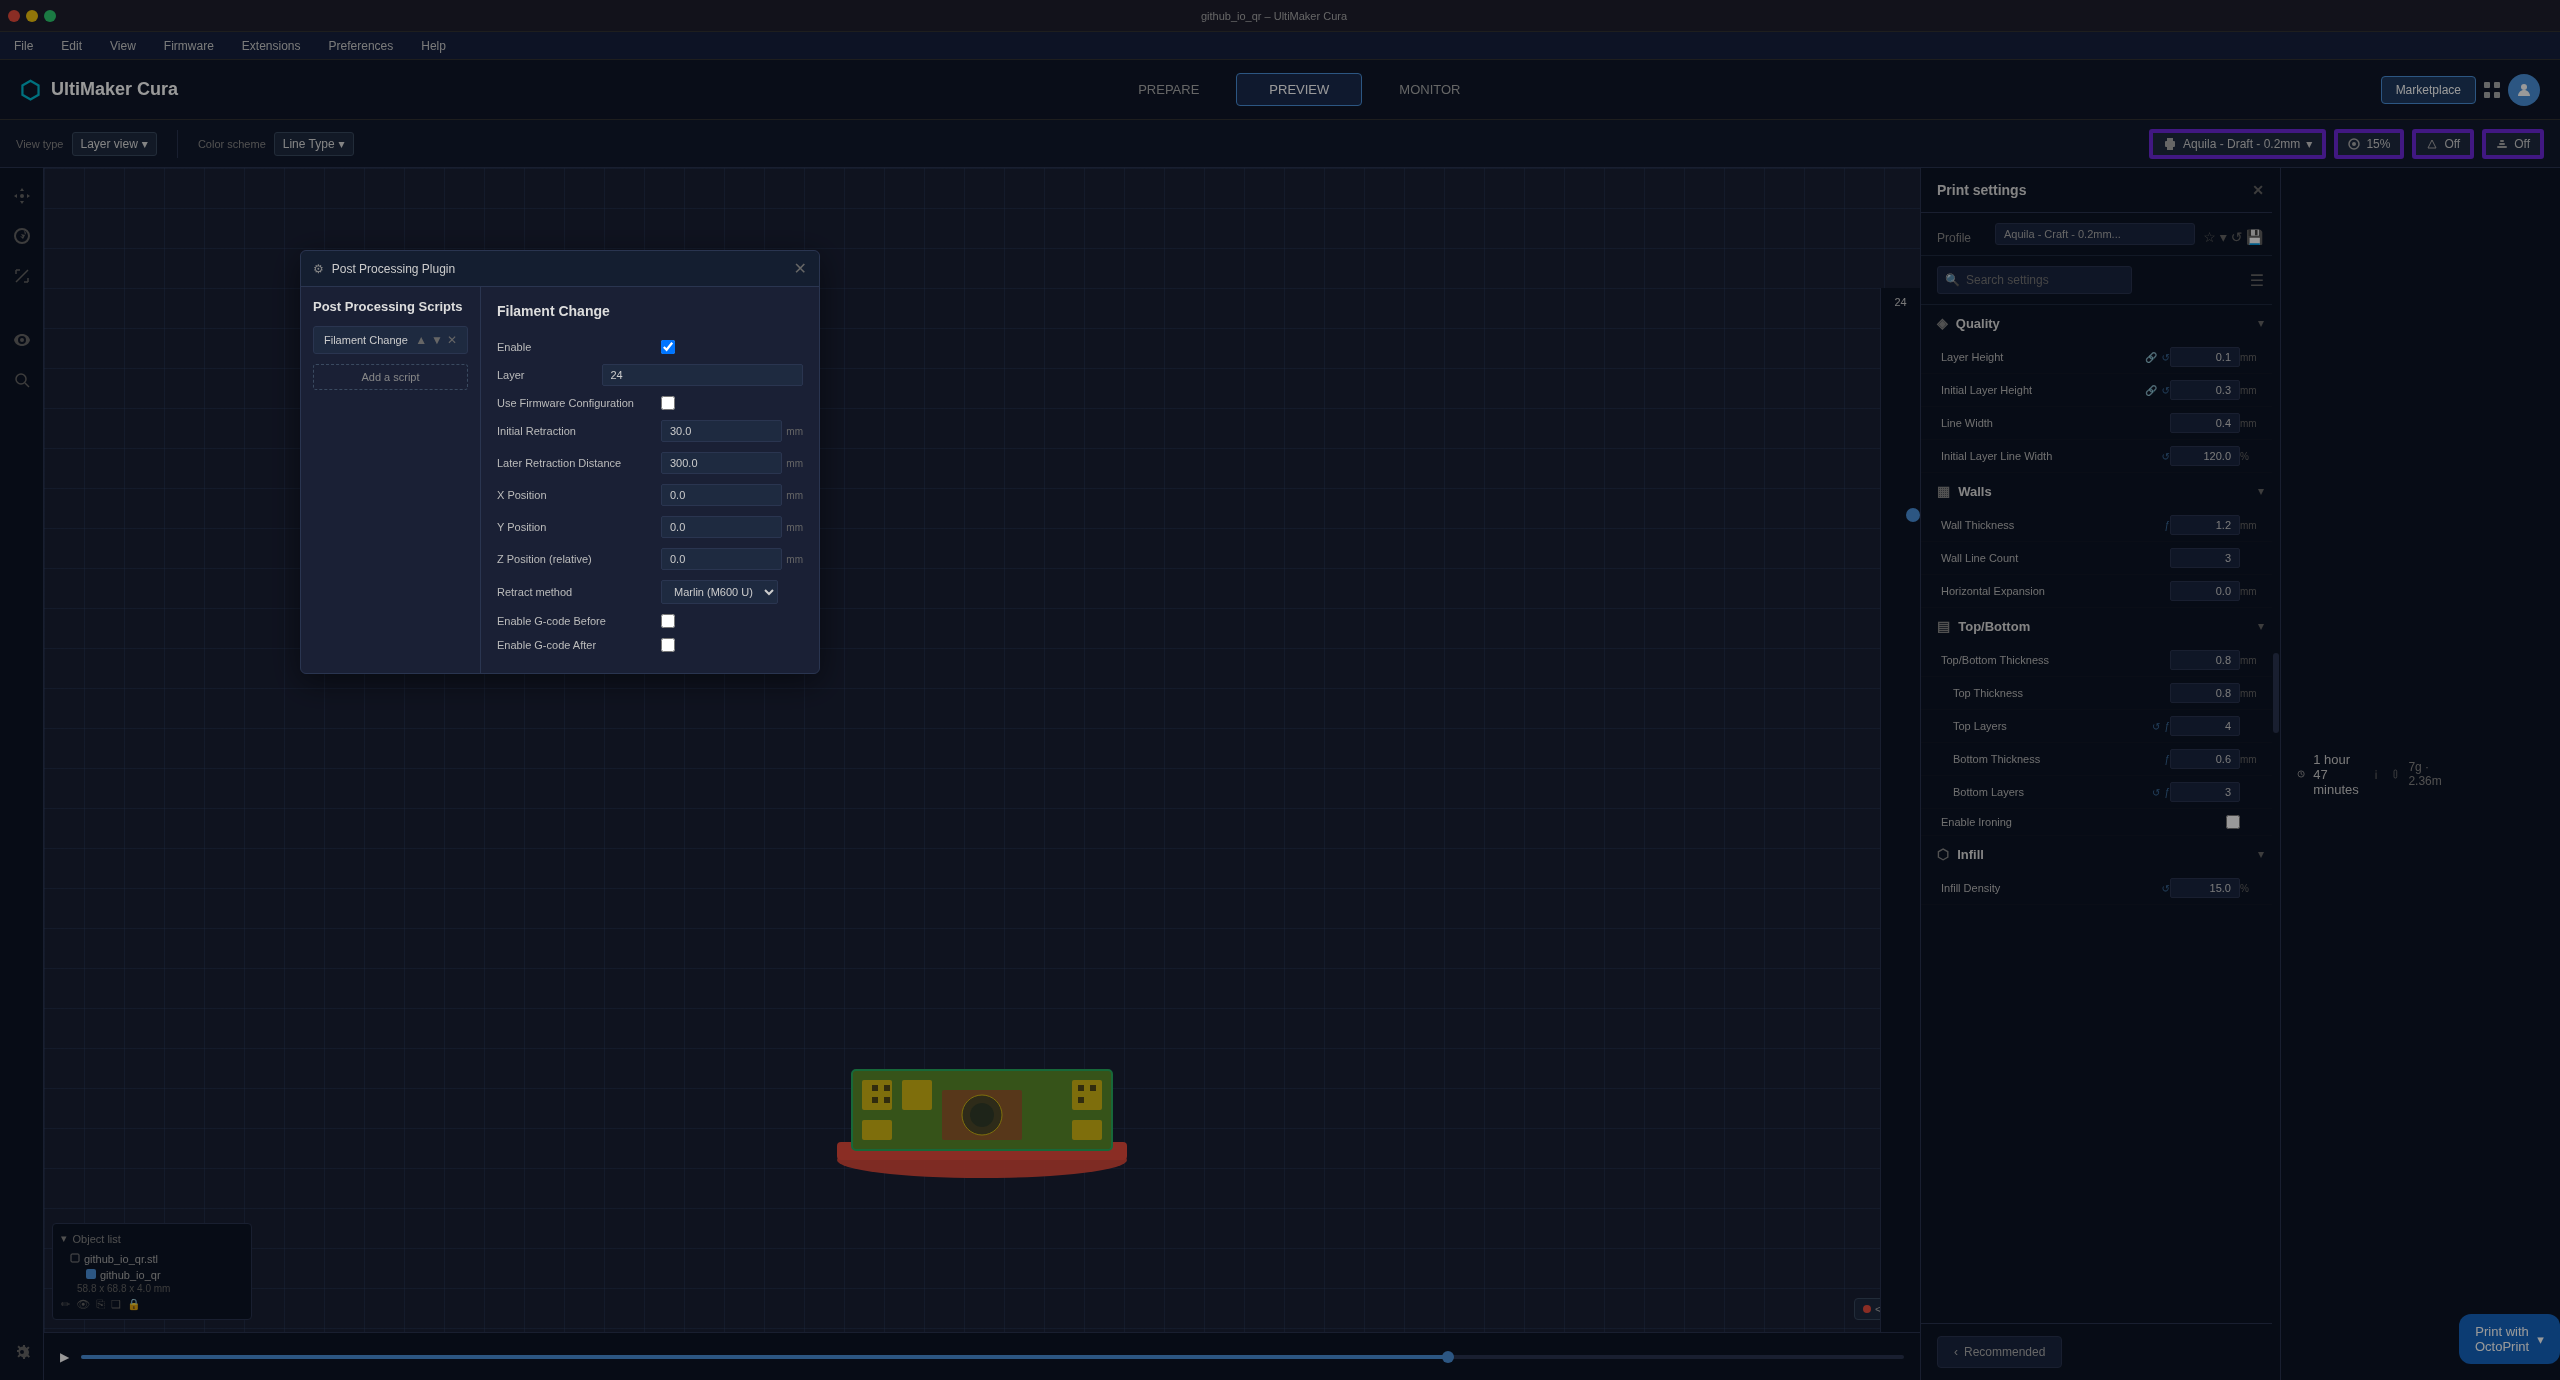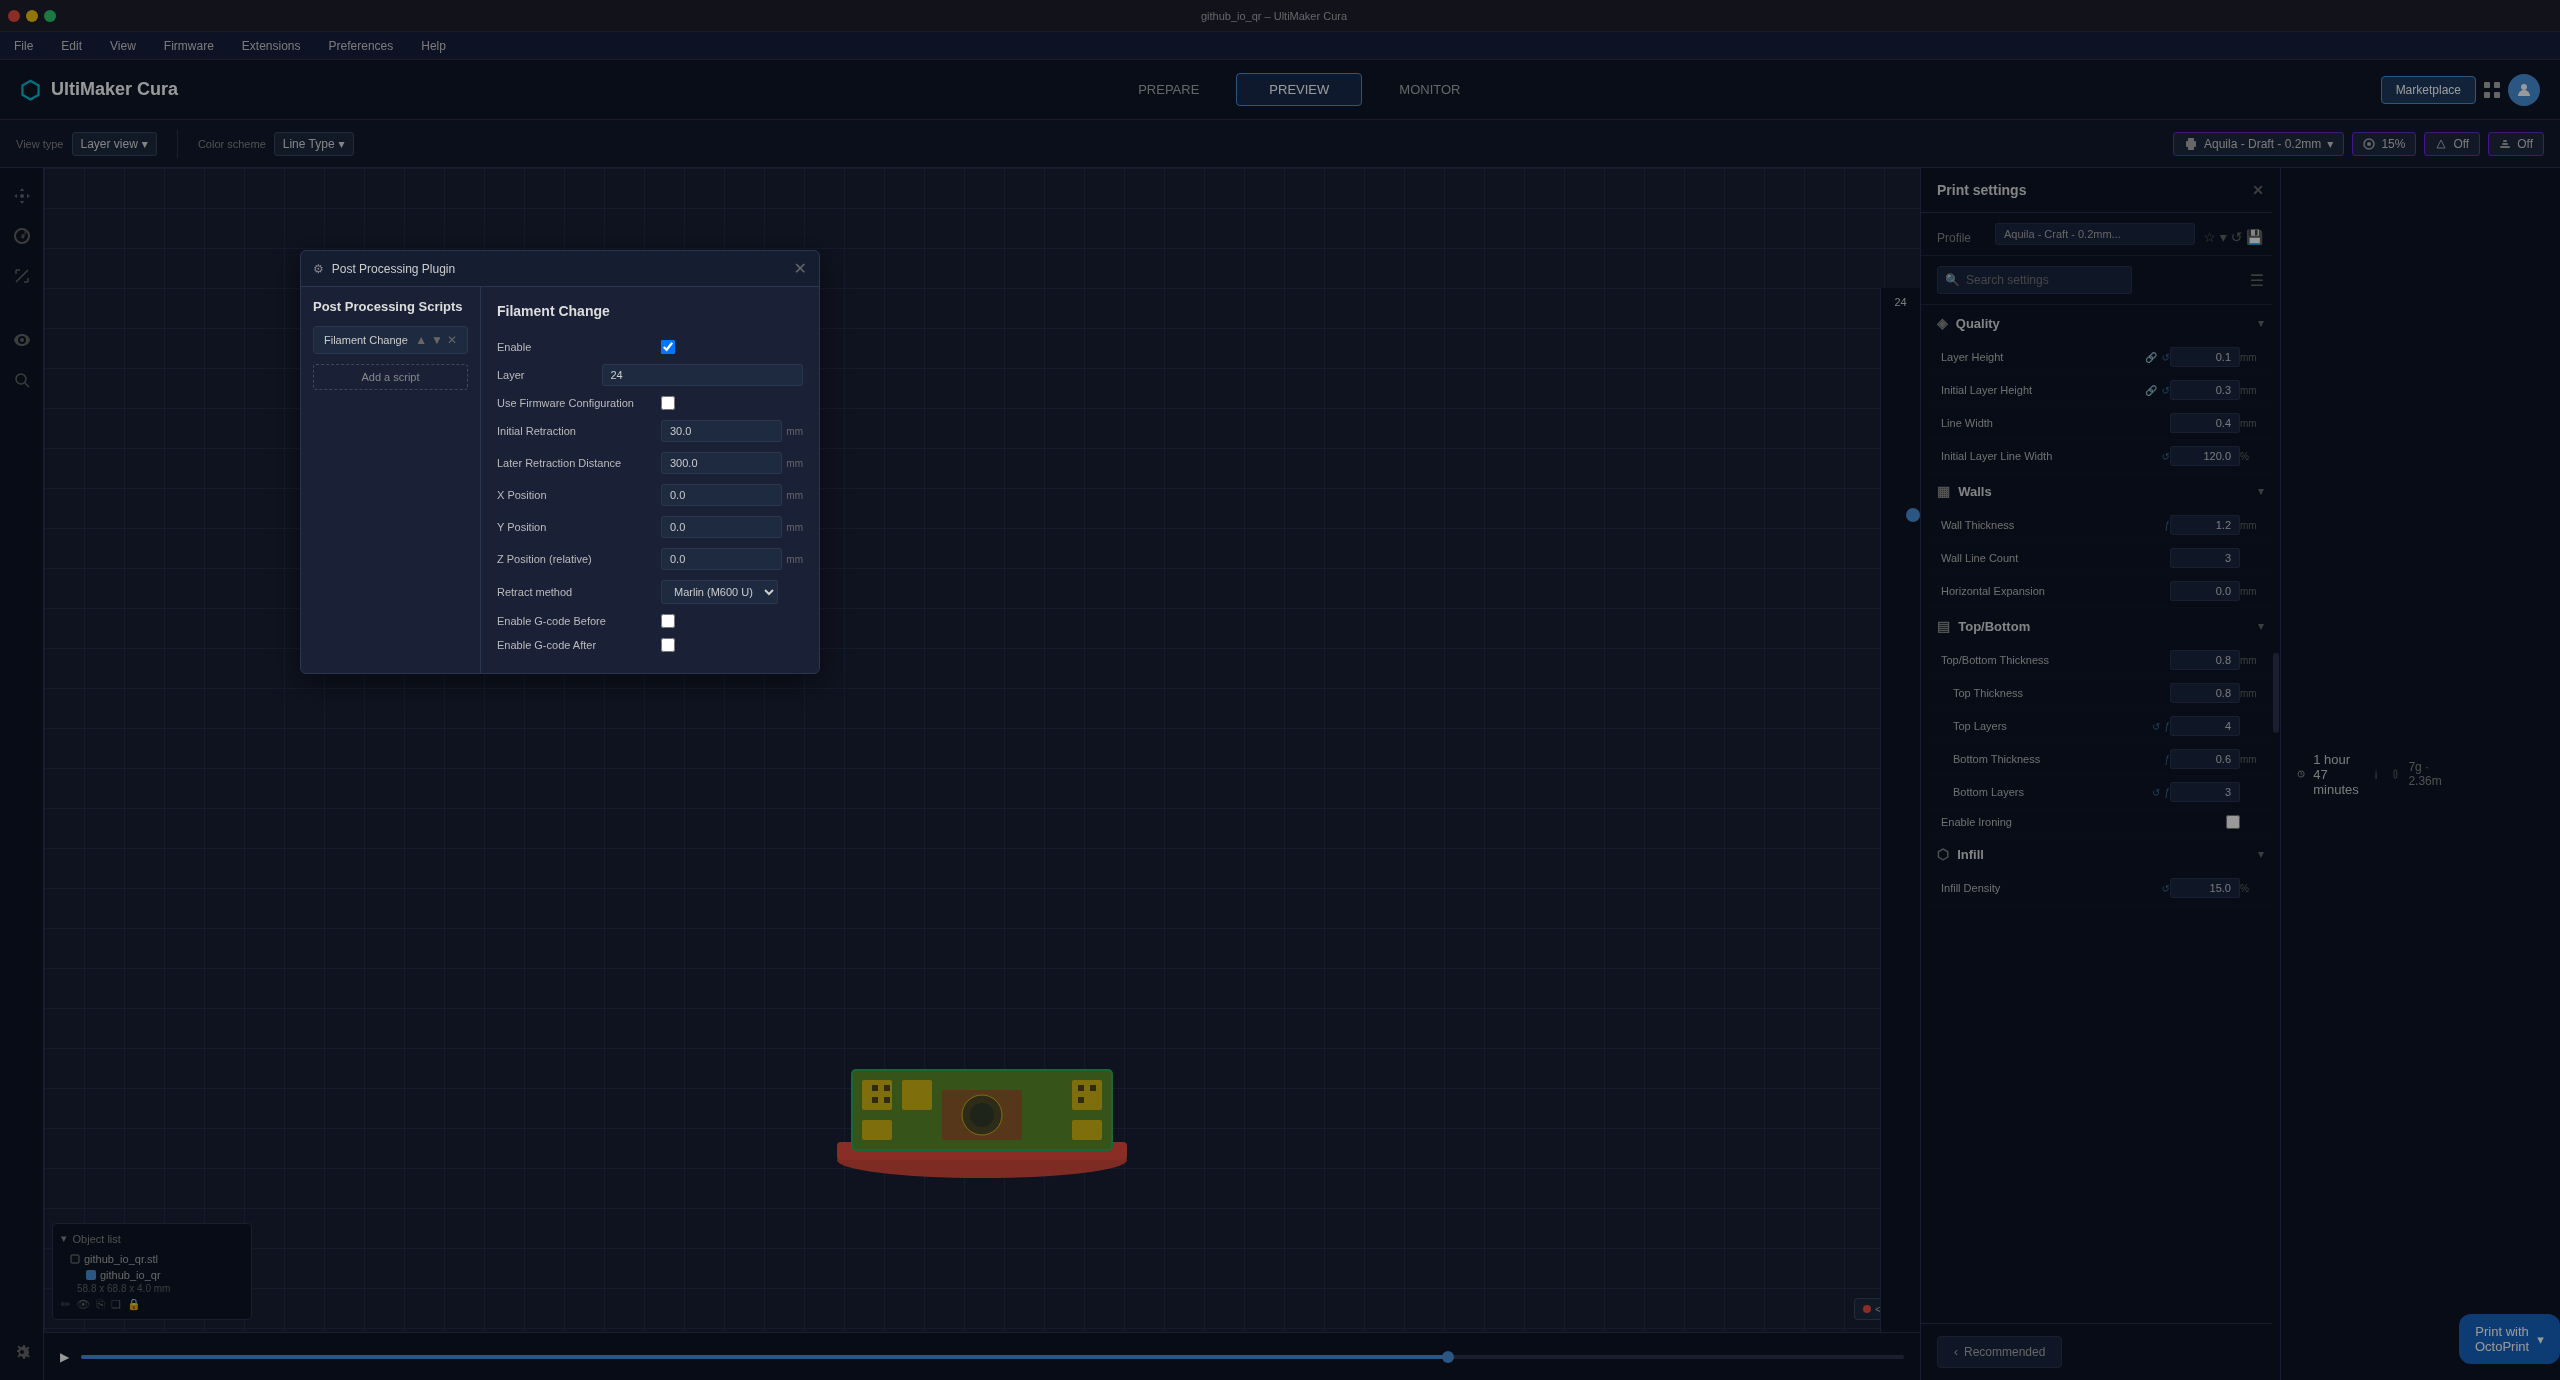--- a/index.html
+++ b/index.html
@@ -60,21 +60,21 @@
       padding: 0 16px;
       gap: 12px;
       border-bottom: 1px solid #2a3550;
     }
     .toolbar-group { display: flex; align-items: center; gap: 8px; }
     .toolbar-label { color: #888; font-size: 11px; }
     .toolbar-select { background: #1e2a40; border: 1px solid #3a4a60; color: #ddd; padding: 4px 8px; border-radius: 3px; font-size: 12px; cursor: pointer; display: flex; align-items: center; gap: 4px; }
     .toolbar-separator { width: 1px; height: 28px; background: #2a3550; margin: 0 8px; }
     .toolbar-right { margin-left: auto; display: flex; align-items: center; gap: 8px; }
     .printer-info { display: flex; align-items: center; gap: 8px; color: #ccc; }
-    .printer-badge { background: #1e2a40; border: 1px solid #6d28d9; padding: 4px 10px; border-radius: 3px; display: flex; align-items: center; gap: 6px; }
+    .printer-badge { background: #1e2a40; border: 4px solid #6d28d9; padding: 4px 10px; border-radius: 3px; display: flex; align-items: center; gap: 6px; }
 
     
     #main { display: flex; height: calc(1380px - 32px - 28px - 60px - 48px); }
 
     
     #left-sidebar {
       width: 44px;
       background: #0d1525;
       border-right: 1px solid #2a3550;
       display: flex;
@@ -142,21 +142,21 @@
       position: absolute;
       bottom: 60px;
       left: 8px;
       background: #0d1525;
       border: 1px solid #2a3550;
       border-radius: 4px;
       width: 200px;
       padding: 8px;
     }
     .obj-list-header { display: flex; align-items: center; gap: 6px; font-size: 11px; color: #888; margin-bottom: 6px; }
-    .obj-item { font-size: 11px; color: #aaa; padding: 2px 9px; display: flex; align-items: center; gap: 4px; }
+    .obj-item { font-size: 11px; color: #aaa; padding: 2px 9px; display: flex; align-items: flex-start; gap: 4px; }
     .obj-size { font-size: 10px; color: #666; }
     .obj-actions { display: flex; gap: 6px; margin-top: 4px; }
     .obj-action-btn { color: #666; cursor: pointer; font-size: 11px; }
 
     
     #right-panel {
       width: 360px;
       background: #0d1525;
       border-left: 1px solid #2a3550;
       display: flex;

